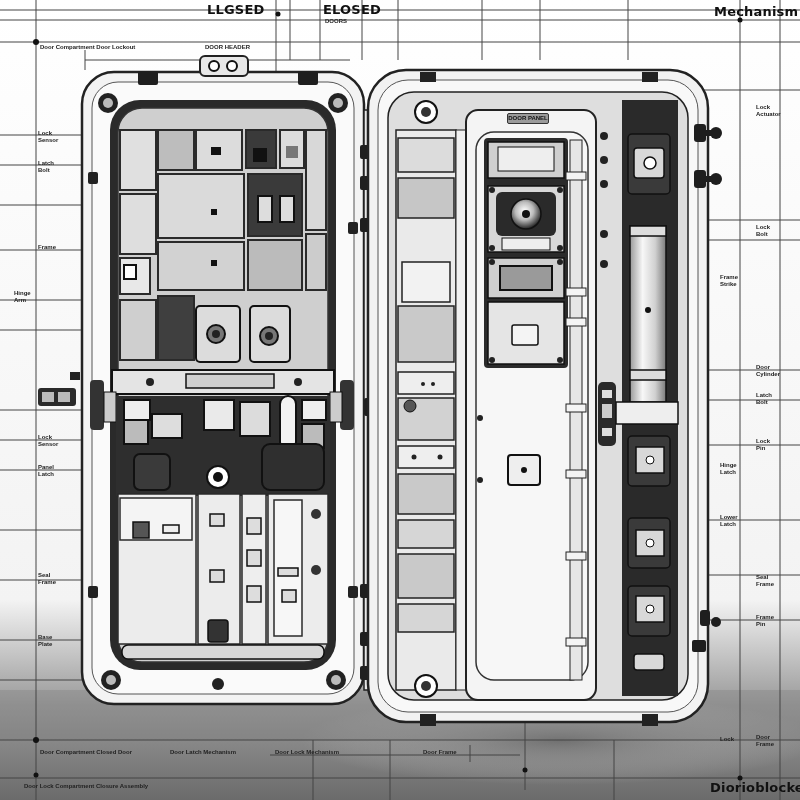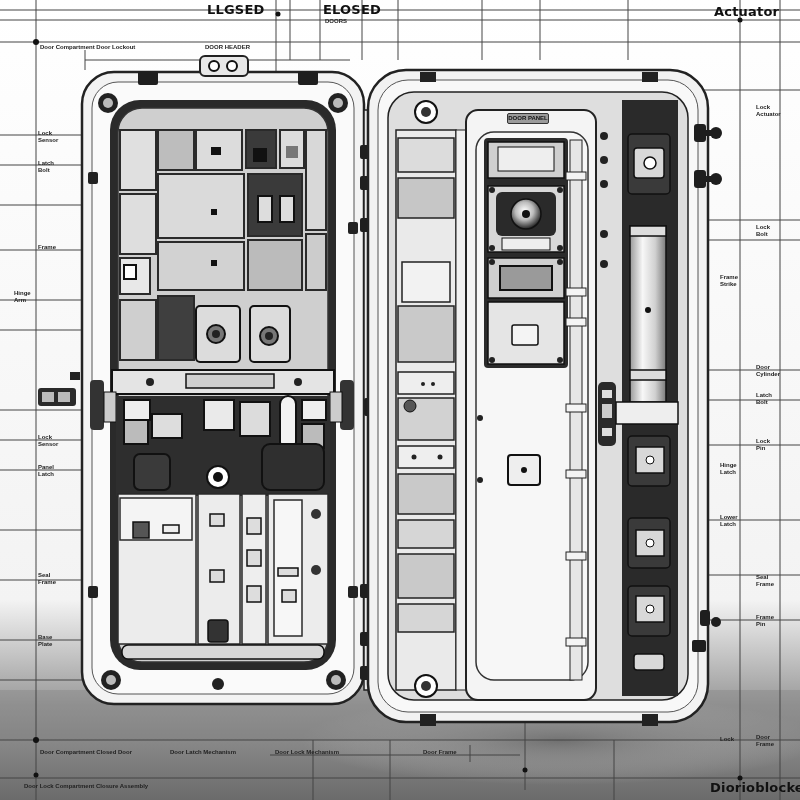--- a/index.html
+++ b/index.html
@@ -367,21 +367,21 @@
       <rect x="700" y="610" width="10" height="16" rx="3"></rect>
         <circle cx="716" cy="622" r="5"></circle>
       <rect x="692" y="640" width="14" height="12" rx="2"></rect>
     </g>
   </g>
 </svg>
 
 <div class="lbl-big" style="left:207px;top:2px;">LLGSED</div>
 <div class="lbl-big" style="left:323px;top:2px;font-size:13px;">ELOSED</div>
 <div class="lbl-small" style="left:325px;top:18px;">DOORS</div>
-<div class="lbl-big" style="left:714px;top:4px;font-size:13px;">Actuator</div>
+<div class="lbl-big" style="left:714px;top:4px;font-size:13px;">Mechanism</div>
 <div class="lbl-big" style="left:710px;top:780px;font-size:13px;">Diorioblocked</div>
 
 <div class="lbl-small" style="left:40px;top:44px;">Door Compartment  Door Lockout</div>
 <div class="lbl-small" style="left:205px;top:44px;">DOOR HEADER</div>
 <div class="plate" style="left:507px;top:113px;width:40px;height:9px;">DOOR PANEL</div>
 
 <div class="lbl-small" style="left:38px;top:130px;white-space:pre;">Lock
 Sensor</div>
 <div class="lbl-small" style="left:38px;top:160px;white-space:pre;">Latch
 Bolt</div>

